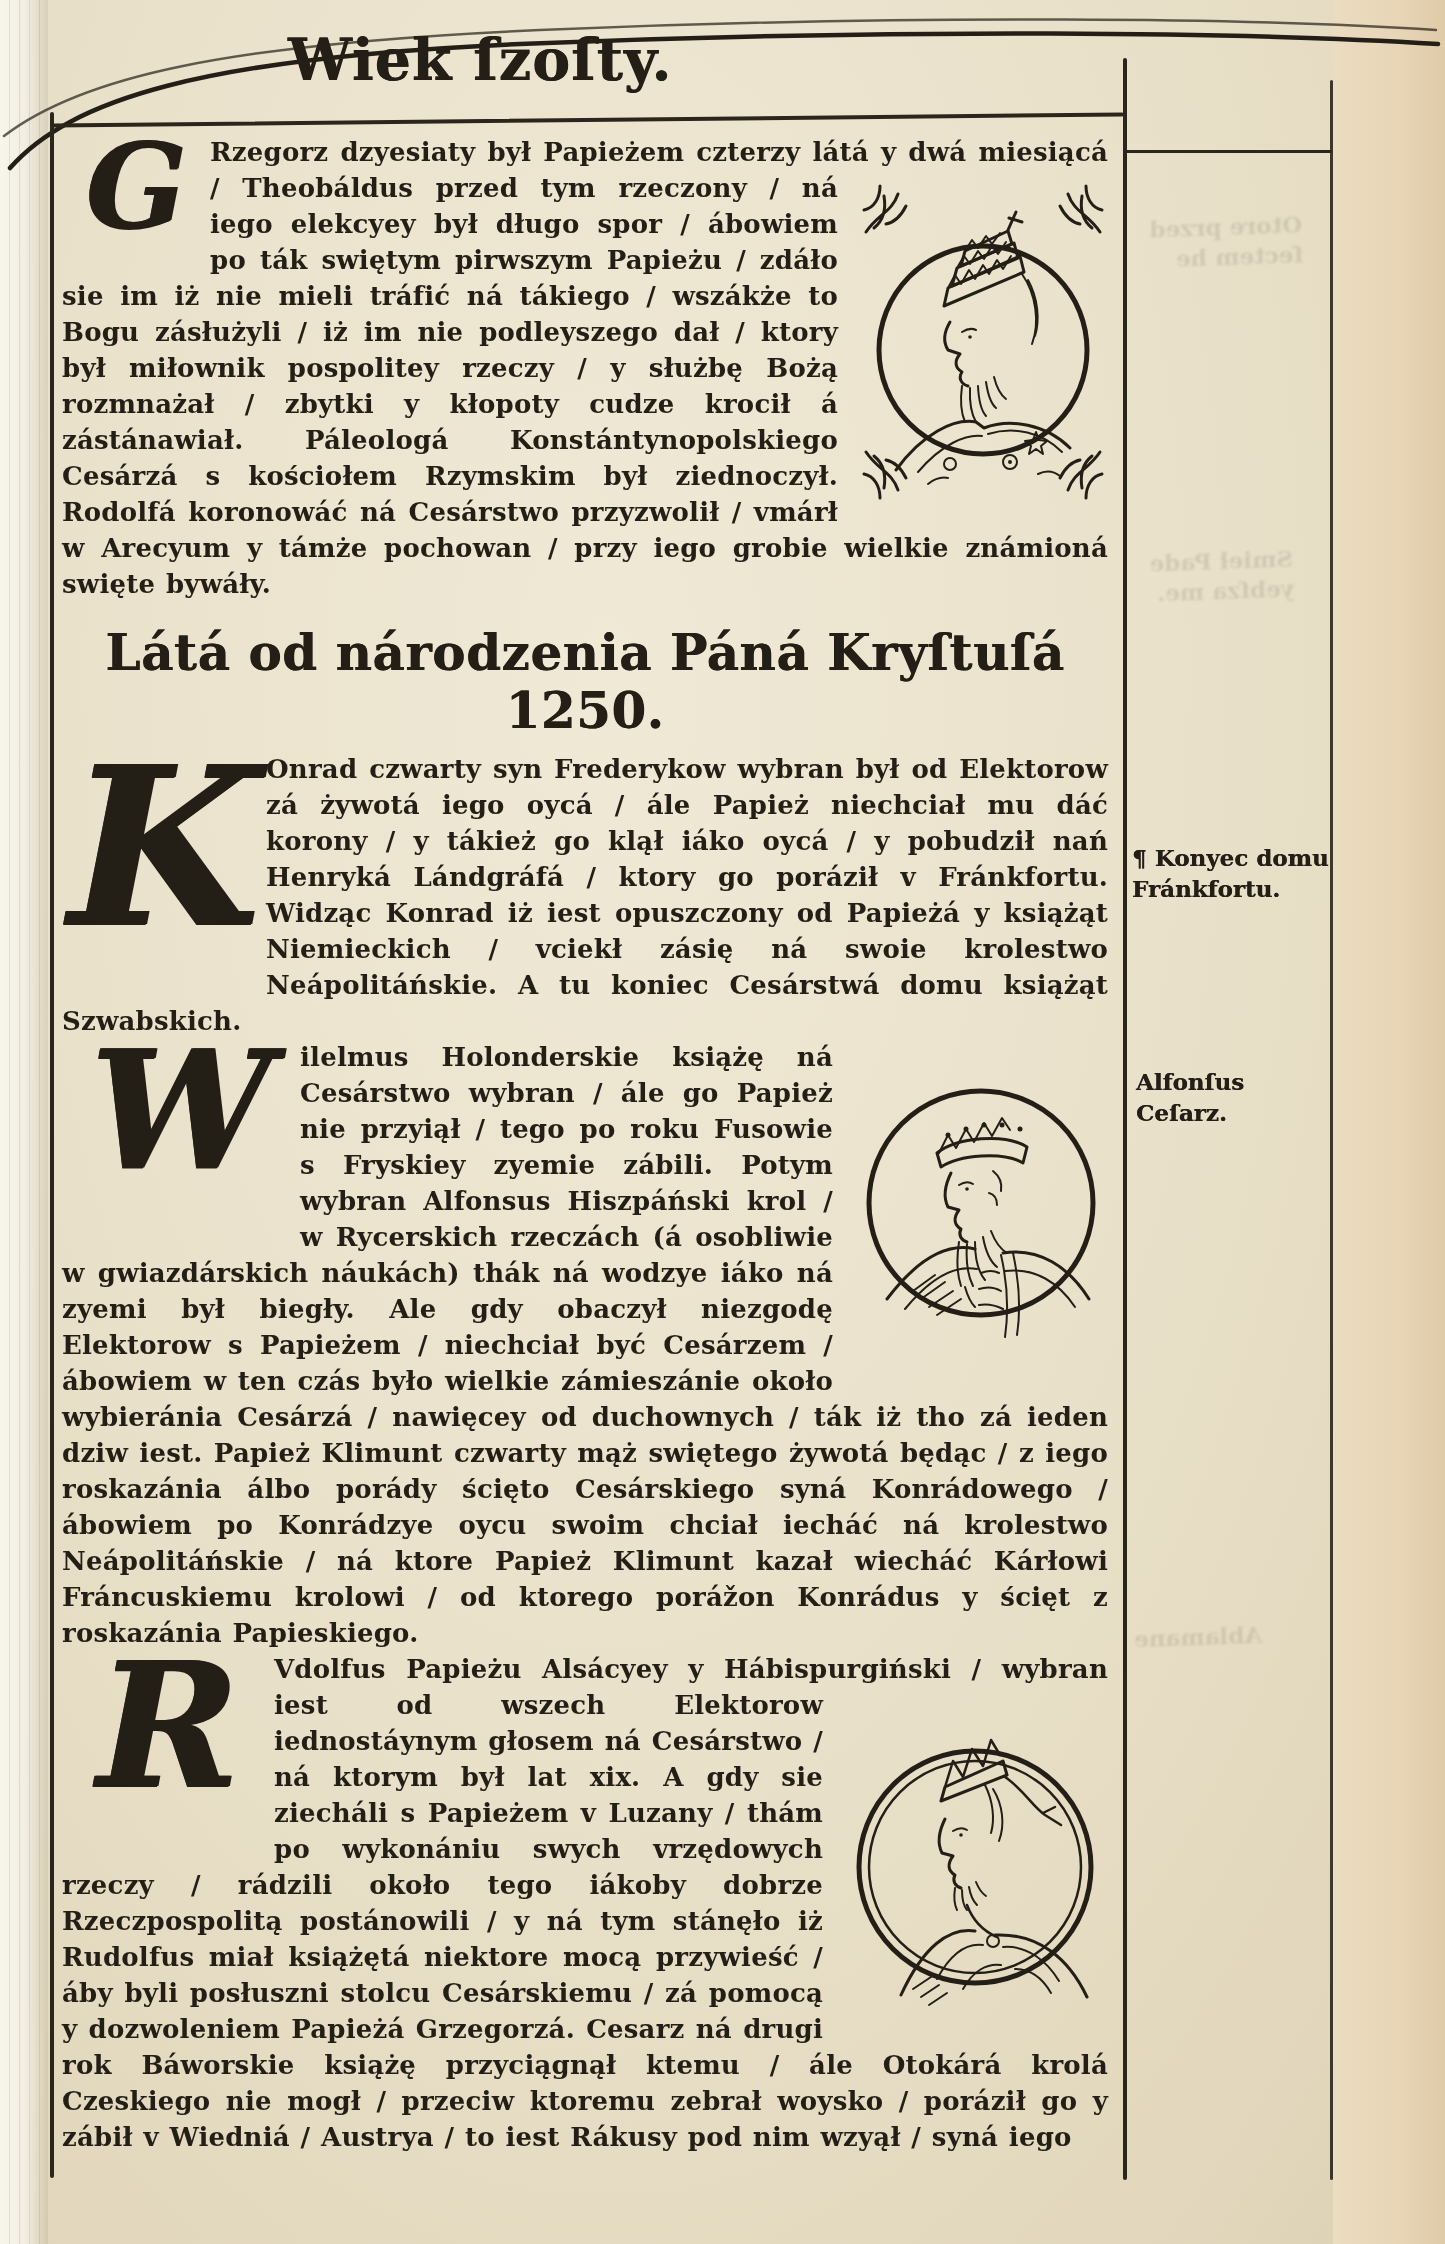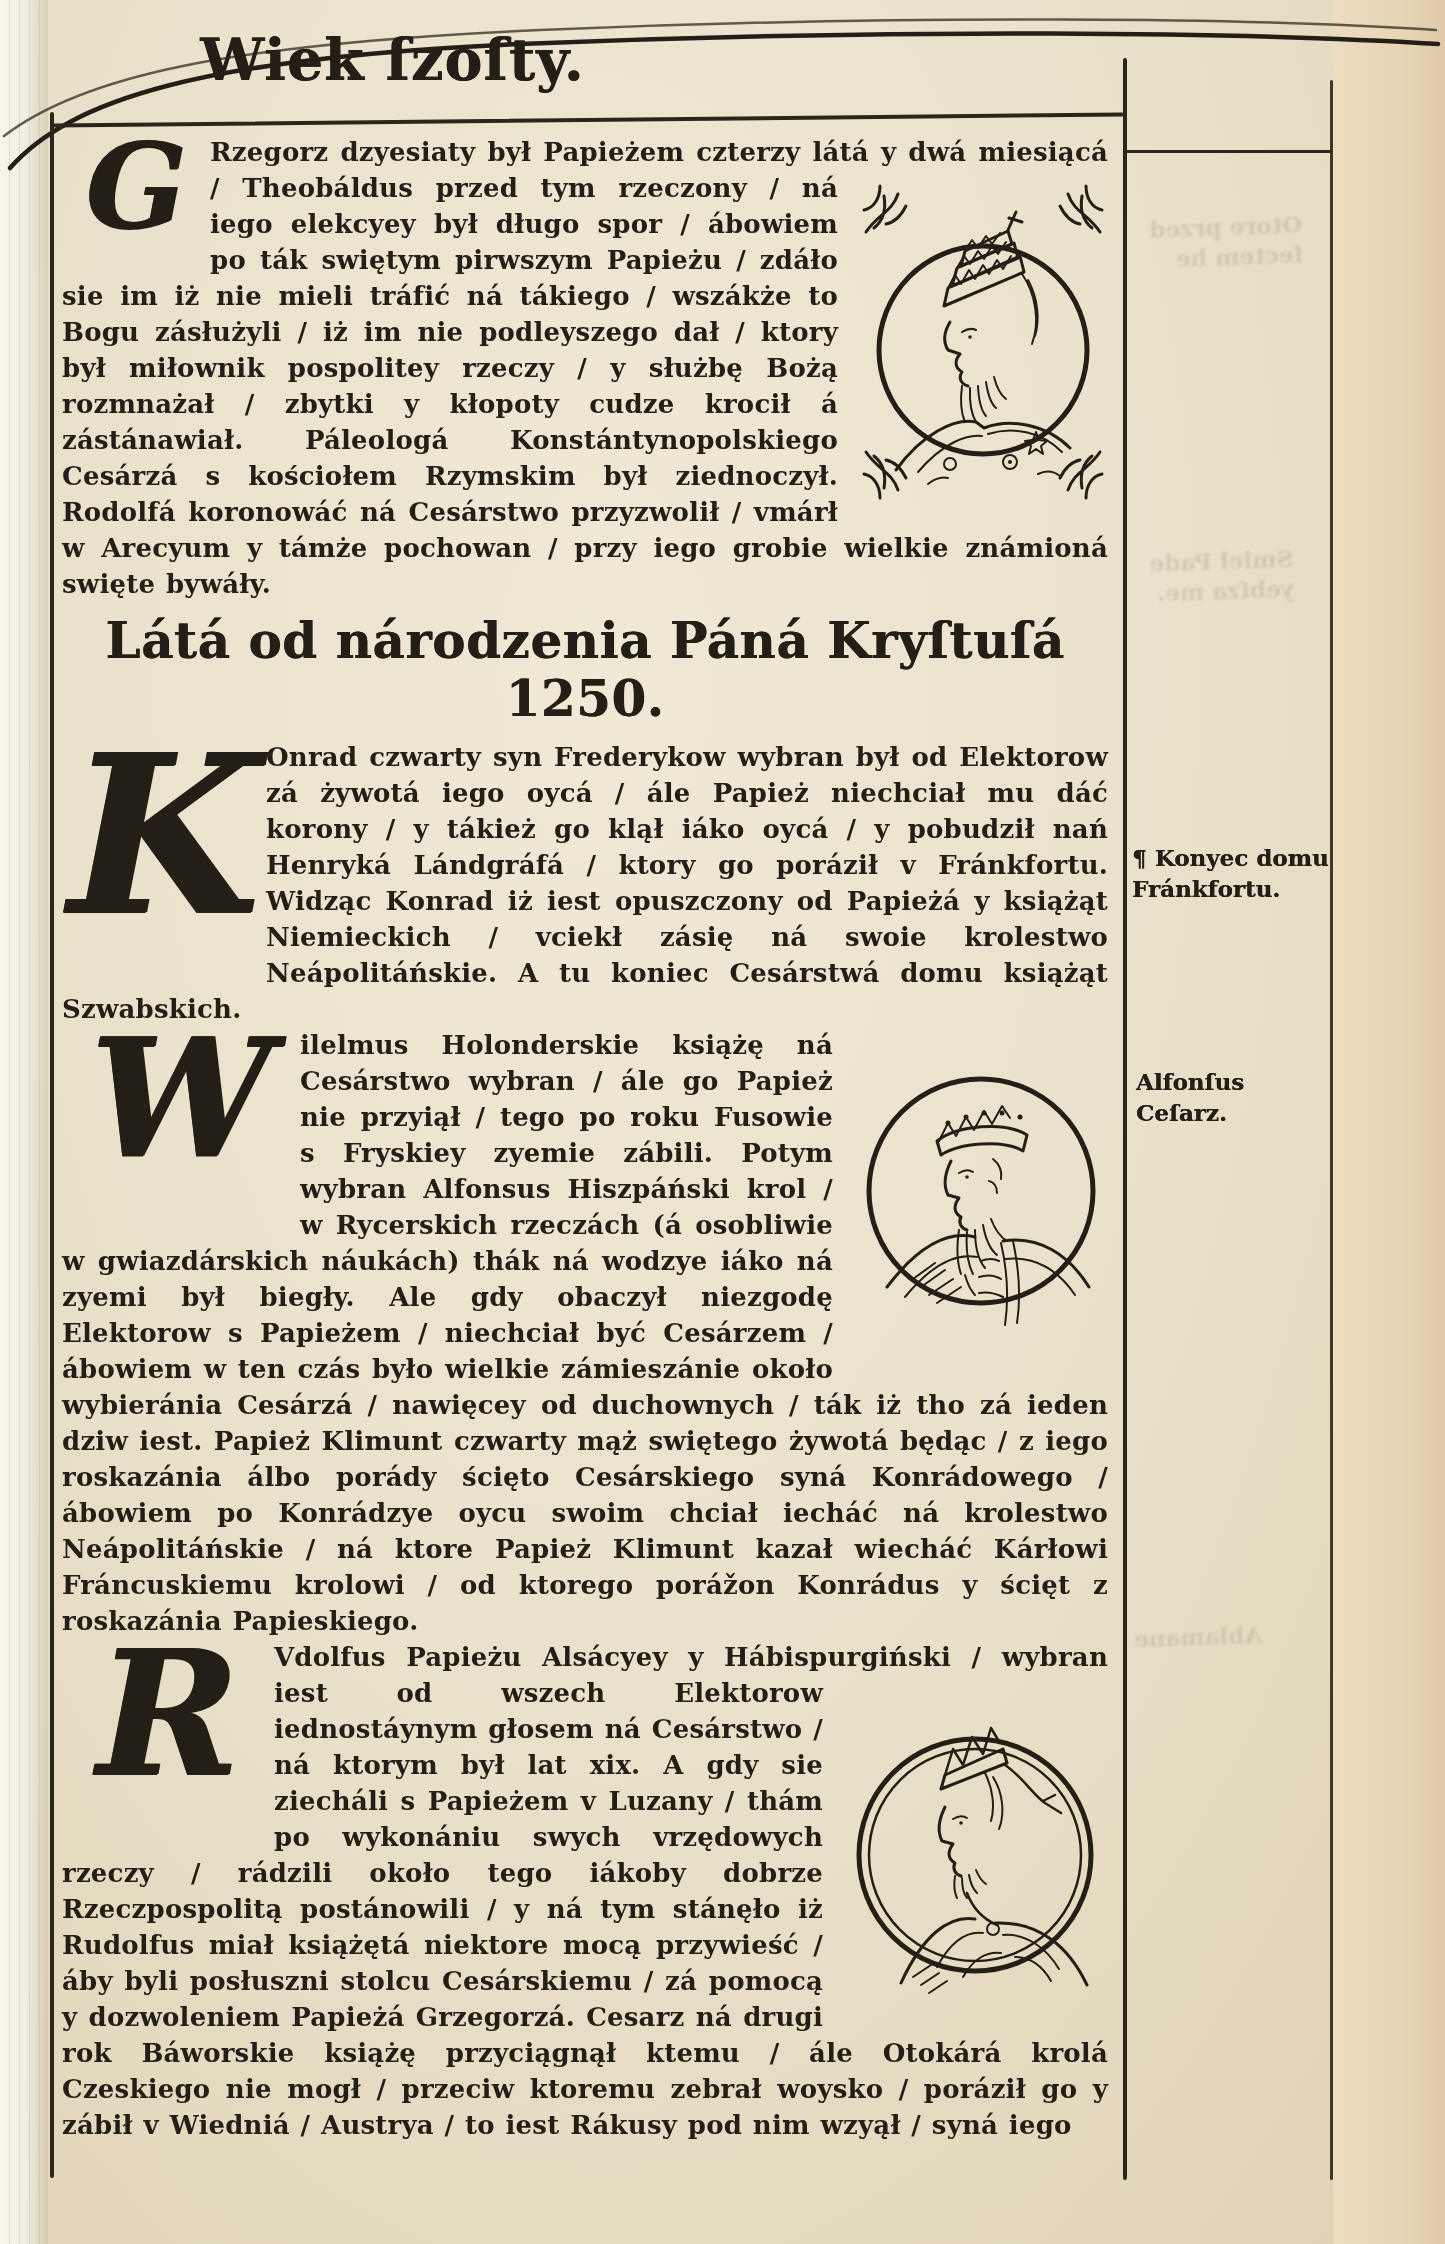--- a/index.html
+++ b/index.html
@@ -18,39 +18,39 @@
   
   .vrule{position:absolute;background:#2b261c;border-radius:2px;}
   .vrule-left{left:50px;top:112px;width:4px;height:2066px;}
   .vrule-mid{left:1123px;top:58px;width:4px;height:2122px;}
   .vrule-right{left:1330px;top:80px;width:3px;height:2100px;opacity:.9;}
   .hrule{position:absolute;background:#2b261c;border-radius:2px;}
   .rule-header{left:52px;top:118px;width:1072px;height:4px;transform:rotate(-.6deg);}
   .rule-folio{left:1125px;top:150px;width:207px;height:3px;}
   .toprules{position:absolute;left:0;top:0;}
   
-  .running-title{position:absolute;left:200px;top:26px;width:560px;text-align:left;
+  .running-title{position:absolute;left:200px;top:26px;width:560px;text-align:center;
     font-size:57px;font-weight:bold;letter-spacing:1px;
     text-shadow:.6px 0 0 currentColor;}
   .folio{position:absolute;left:1136px;top:56px;width:190px;
     font-size:47px;font-weight:bold;text-shadow:.5px 0 0 currentColor;}
   
   .main{position:absolute;left:62px;top:134px;width:1046px;}
   .para{font-size:26px;line-height:36px;font-weight:bold;text-align:justify;
     letter-spacing:.2px;word-spacing:1.5px;}
   .para::after{content:"";display:block;clear:left;}
   .dropcap{float:left;font-weight:bold;font-style:italic;line-height:.78;
     text-shadow:1.5px 0 0 currentColor, 0 1px 0 currentColor;}
   .dc-g{font-size:118px;width:148px;height:112px;padding-top:6px;text-align:center;}
   .dc-k{font-size:220px;width:204px;height:220px;padding-top:10px;text-align:center;}
   .dc-w{font-size:162px;width:238px;height:182px;padding-top:8px;text-align:center;}
   .dc-r{font-size:172px;width:212px;height:182px;padding-top:8px;text-align:center;}
   figure.portrait{float:right;margin:2px 0 10px 20px;}
   .year-heading{font-size:50px;font-weight:bold;text-align:center;line-height:1.15;
-    margin:10px 0 12px;letter-spacing:.5px;text-shadow:.5px 0 0 currentColor;clear:none;}
+    margin:22px 0 12px;letter-spacing:.5px;text-shadow:.5px 0 0 currentColor;clear:none;}
   
   .margin-note{position:absolute;font-size:23px;line-height:31px;font-weight:bold;
     width:200px;text-shadow:.3px 0 0 currentColor;}
   .note-koniec{left:1132px;top:842px;}
   .note-alfonsus{left:1136px;top:1066px;}
   
   .ghost{position:absolute;color:#a29a84;opacity:.32;filter:blur(1.3px);
     font-size:23px;font-weight:bold;line-height:30px;transform:scaleX(-1) rotate(2deg);}
   .g1{left:1150px;top:212px;}
   .g2{left:1150px;top:546px;}

